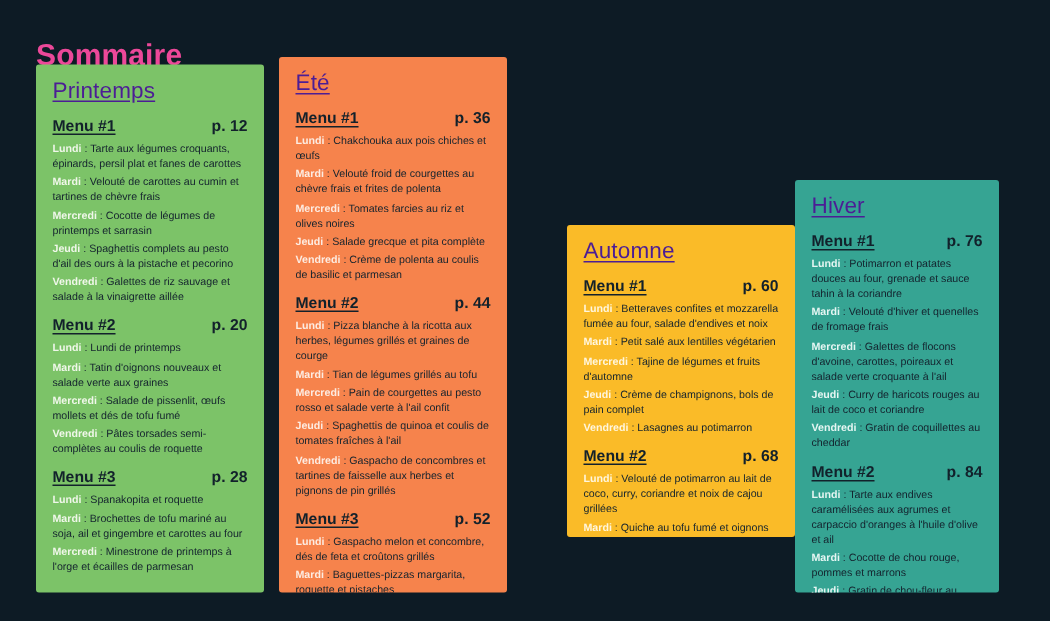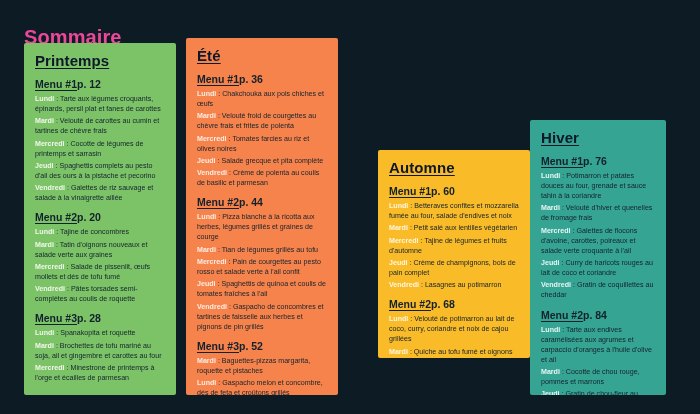--- a/index.html
+++ b/index.html
@@ -30,34 +30,34 @@
 
   .season-card {
     position: absolute;
     border-radius: 2px;
     padding: 9px 11px 11px 11px;
     overflow: hidden;
   }
 
   .season-title {
     font-size: 15px;
-    font-weight: bold;
-    color: #0f172a;
+    font-weight: normal;
+    color: #4c1d95;
     text-decoration: underline;
     text-underline-offset: 2px;
     margin-bottom: 9px;
     letter-spacing: 0.1px;
   }
 
   .menu-block { margin-bottom: 8px; }
   .menu-block:last-child { margin-bottom: 0; }
 
   .menu-head {
     display: flex;
-    justify-content: flex-start;
+    justify-content: space-between;
     align-items: baseline;
     margin-bottom: 4px;
   }
 
   .menu-label {
     font-size: 10.5px;
     font-weight: bold;
     color: #12212b;
     text-decoration: underline;
     text-underline-offset: 2px;
@@ -121,21 +121,21 @@
       <div class="day-row"><span class="day-name">Mardi</span><span> : </span><span>Velouté de carottes au cumin et tartines de chèvre frais</span></div>
       <div class="day-row"><span class="day-name">Mercredi</span><span> : </span><span>Cocotte de légumes de printemps et sarrasin</span></div>
       <div class="day-row"><span class="day-name">Jeudi</span><span> : </span><span>Spaghettis complets au pesto d'ail des ours à la pistache et pecorino</span></div>
       <div class="day-row"><span class="day-name">Vendredi</span><span> : </span><span>Galettes de riz sauvage et salade à la vinaigrette aillée</span></div>
     </div>
     <div class="menu-block">
       <div class="menu-head">
         <span class="menu-label">Menu #2</span>
         <span class="menu-page">p. 20</span>
       </div>
-      <div class="day-row"><span class="day-name">Lundi</span><span> : </span><span>Tajine de concombres</span></div>
+      <div class="day-row"><span class="day-name">Lundi</span><span> : </span><span>Lundi de printemps</span></div>
       <div class="day-row"><span class="day-name">Mardi</span><span> : </span><span>Tatin d'oignons nouveaux et salade verte aux graines</span></div>
       <div class="day-row"><span class="day-name">Mercredi</span><span> : </span><span>Salade de pissenlit, œufs mollets et dés de tofu fumé</span></div>
       <div class="day-row"><span class="day-name">Vendredi</span><span> : </span><span>Pâtes torsades semi-complètes au coulis de roquette</span></div>
     </div>
     <div class="menu-block">
       <div class="menu-head">
         <span class="menu-label">Menu #3</span>
         <span class="menu-page">p. 28</span>
       </div>
       <div class="day-row"><span class="day-name">Lundi</span><span> : </span><span>Spanakopita et roquette</span></div>
@@ -165,22 +165,22 @@
       <div class="day-row"><span class="day-name">Mardi</span><span> : </span><span>Tian de légumes grillés au tofu</span></div>
       <div class="day-row"><span class="day-name">Mercredi</span><span> : </span><span>Pain de courgettes au pesto rosso et salade verte à l'ail confit</span></div>
       <div class="day-row"><span class="day-name">Jeudi</span><span> : </span><span>Spaghettis de quinoa et coulis de tomates fraîches à l'ail</span></div>
       <div class="day-row"><span class="day-name">Vendredi</span><span> : </span><span>Gaspacho de concombres et tartines de faisselle aux herbes et pignons de pin grillés</span></div>
     </div>
     <div class="menu-block">
       <div class="menu-head">
         <span class="menu-label">Menu #3</span>
         <span class="menu-page">p. 52</span>
       </div>
+      <div class="day-row"><span class="day-name">Lundi</span><span> : </span><span>Gaspacho melon et concombre, dés de feta et croûtons grillés</span></div>
       <div class="day-row"><span class="day-name">Mardi</span><span> : </span><span>Baguettes-pizzas margarita, roquette et pistaches</span></div>
-      <div class="day-row"><span class="day-name">Lundi</span><span> : </span><span>Gaspacho melon et concombre, dés de feta et croûtons grillés</span></div>
     </div>
   </div>
 <div class="season-card" id="card-automne">
     <div class="season-title">Automne</div>
     <div class="menu-block">
       <div class="menu-head">
         <span class="menu-label">Menu #1</span>
         <span class="menu-page">p. 60</span>
       </div>
       <div class="day-row"><span class="day-name">Lundi</span><span> : </span><span>Betteraves confites et mozzarella fumée au four, salade d'endives et noix</span></div>

